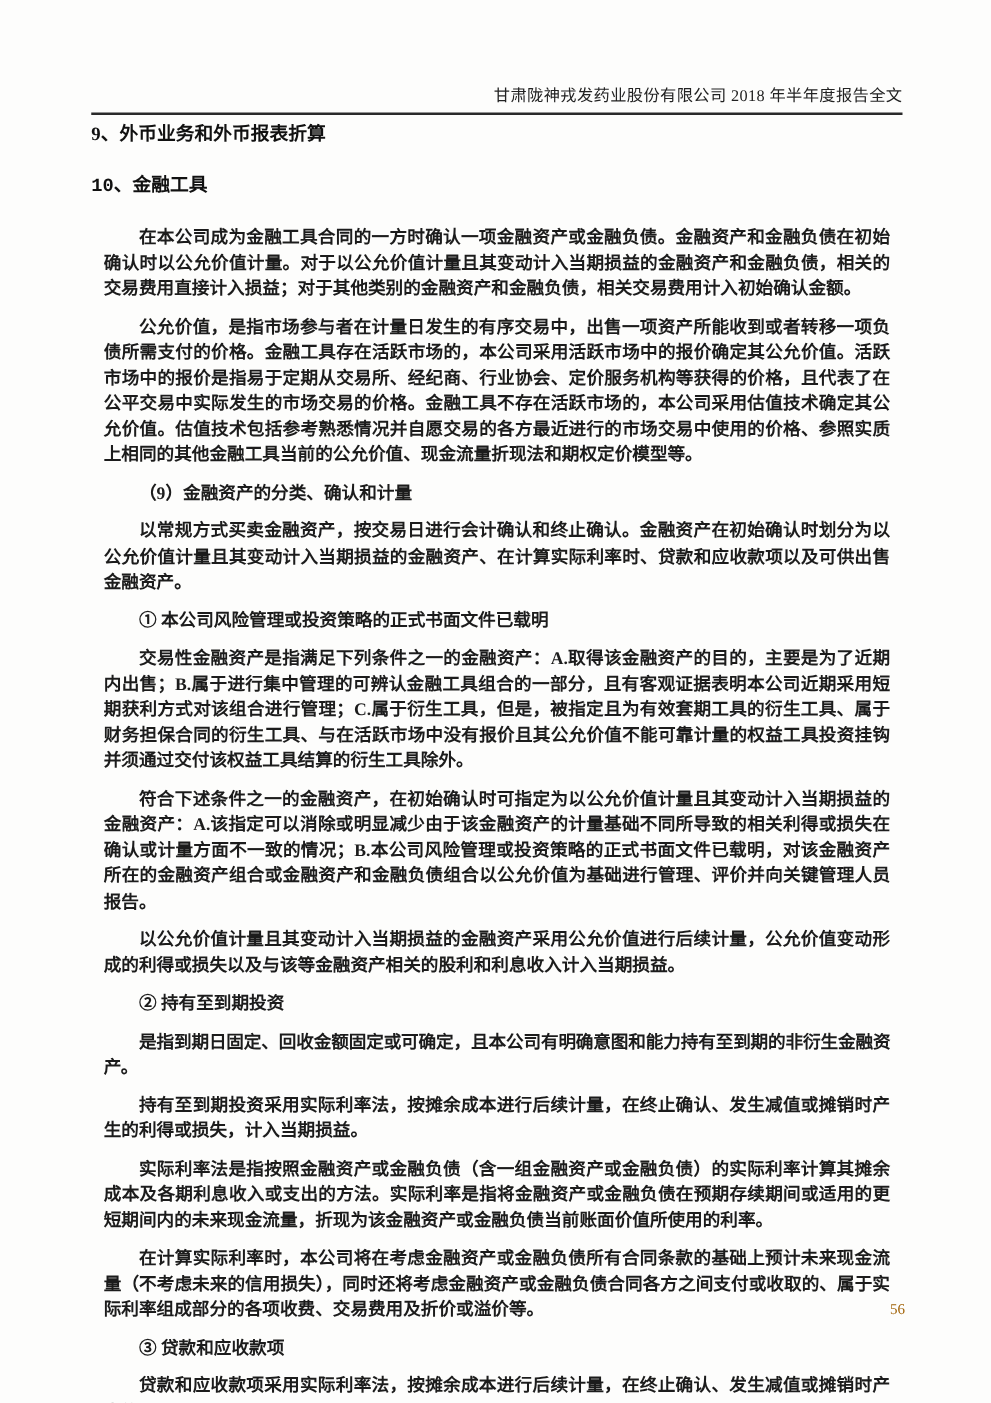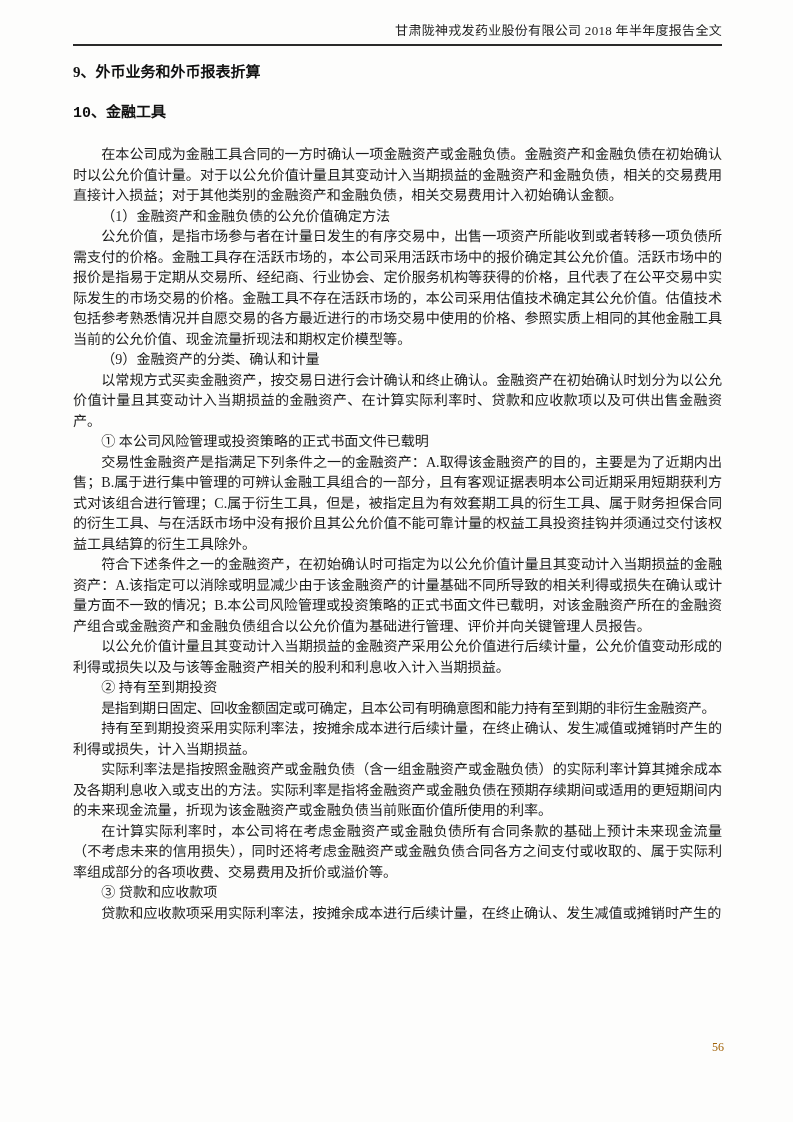--- a/index.html
+++ b/index.html
@@ -12,51 +12,52 @@
     background: #fdfdfc;
     color: #1a1a1a;
     font-family: "Liberation Serif", "DejaVu Serif", serif;
     position: relative;
     overflow: hidden;
   }
   .page {
     padding: 0 71px 0 73px;
   }
   .doc-header {
-    padding-top: 24px;
+    padding-top: 70px;
     text-align: right;
     font-size: 13px;
     line-height: 14px;
     letter-spacing: 0.3px;
     color: #222;
   }
   .header-rule {
     margin-top: 6px;
     border-top: 2px solid #2a2a2a;
     height: 0;
   }
   .sec-heading {
     font-weight: bold;
     font-size: 15px;
     line-height: 20px;
     color: #111;
   }
-  .sec-heading.h9  { margin-top: 16px; }
+  .sec-heading.h9  { margin-top: 6px; }
   .sec-heading.h10 { margin-top: 22px; font-family: Liberation Mono, monospace; }
   .body-text {
     margin-top: 20px;
     font-size: 14.1px;
     line-height: 20.5px;
     text-align: justify;
     text-justify: inter-ideograph;
     color: #1c1c1c;
   }
   .body-text p {
-    margin: 0;
+    margin: 10px;
     text-indent: 2em;
+    font-weight: bold;
   }
   .body-text p.tight {
     letter-spacing: -0.45px;
   }
   .page-number {
     position: absolute;
     top: 1040px;
     right: 69px;
     font-size: 12px;
     line-height: 14px;
@@ -71,21 +72,20 @@
   <div class="doc-header">
     <span>甘肃陇神戎发药业股份有限公司 2018 年半年度报告全文</span>
   </div>
   <div class="header-rule"></div>
 
   <div class="sec-heading h9">9、外币业务和外币报表折算</div>
   <div class="sec-heading h10">10、金融工具</div>
 
   <div class="body-text">
     <p>在本公司成为金融工具合同的一方时确认一项金融资产或金融负债。金融资产和金融负债在初始确认时以公允价值计量。对于以公允价值计量且其变动计入当期损益的金融资产和金融负债，相关的交易费用直接计入损益；对于其他类别的金融资产和金融负债，相关交易费用计入初始确认金额。</p>
-    <p>（1）金融资产和金融负债的公允价值确定方法</p>
     <p>公允价值，是指市场参与者在计量日发生的有序交易中，出售一项资产所能收到或者转移一项负债所需支付的价格。金融工具存在活跃市场的，本公司采用活跃市场中的报价确定其公允价值。活跃市场中的报价是指易于定期从交易所、经纪商、行业协会、定价服务机构等获得的价格，且代表了在公平交易中实际发生的市场交易的价格。金融工具不存在活跃市场的，本公司采用估值技术确定其公允价值。估值技术包括参考熟悉情况并自愿交易的各方最近进行的市场交易中使用的价格、参照实质上相同的其他金融工具当前的公允价值、现金流量折现法和期权定价模型等。</p>
     <p>（9）金融资产的分类、确认和计量</p>
     <p>以常规方式买卖金融资产，按交易日进行会计确认和终止确认。金融资产在初始确认时划分为以公允价值计量且其变动计入当期损益的金融资产、在计算实际利率时、贷款和应收款项以及可供出售金融资产。</p>
     <p>① 本公司风险管理或投资策略的正式书面文件已载明</p>
     <p>交易性金融资产是指满足下列条件之一的金融资产：A.取得该金融资产的目的，主要是为了近期内出售；B.属于进行集中管理的可辨认金融工具组合的一部分，且有客观证据表明本公司近期采用短期获利方式对该组合进行管理；C.属于衍生工具，但是，被指定且为有效套期工具的衍生工具、属于财务担保合同的衍生工具、与在活跃市场中没有报价且其公允价值不能可靠计量的权益工具投资挂钩并须通过交付该权益工具结算的衍生工具除外。</p>
     <p>符合下述条件之一的金融资产，在初始确认时可指定为以公允价值计量且其变动计入当期损益的金融资产：A.该指定可以消除或明显减少由于该金融资产的计量基础不同所导致的相关利得或损失在确认或计量方面不一致的情况；B.本公司风险管理或投资策略的正式书面文件已载明，对该金融资产所在的金融资产组合或金融资产和金融负债组合以公允价值为基础进行管理、评价并向关键管理人员报告。</p>
     <p>以公允价值计量且其变动计入当期损益的金融资产采用公允价值进行后续计量，公允价值变动形成的利得或损失以及与该等金融资产相关的股利和利息收入计入当期损益。</p>
     <p>② 持有至到期投资</p>
     <p class="tight">是指到期日固定、回收金额固定或可确定，且本公司有明确意图和能力持有至到期的非衍生金融资产。</p>
     <p>持有至到期投资采用实际利率法，按摊余成本进行后续计量，在终止确认、发生减值或摊销时产生的利得或损失，计入当期损益。</p>

